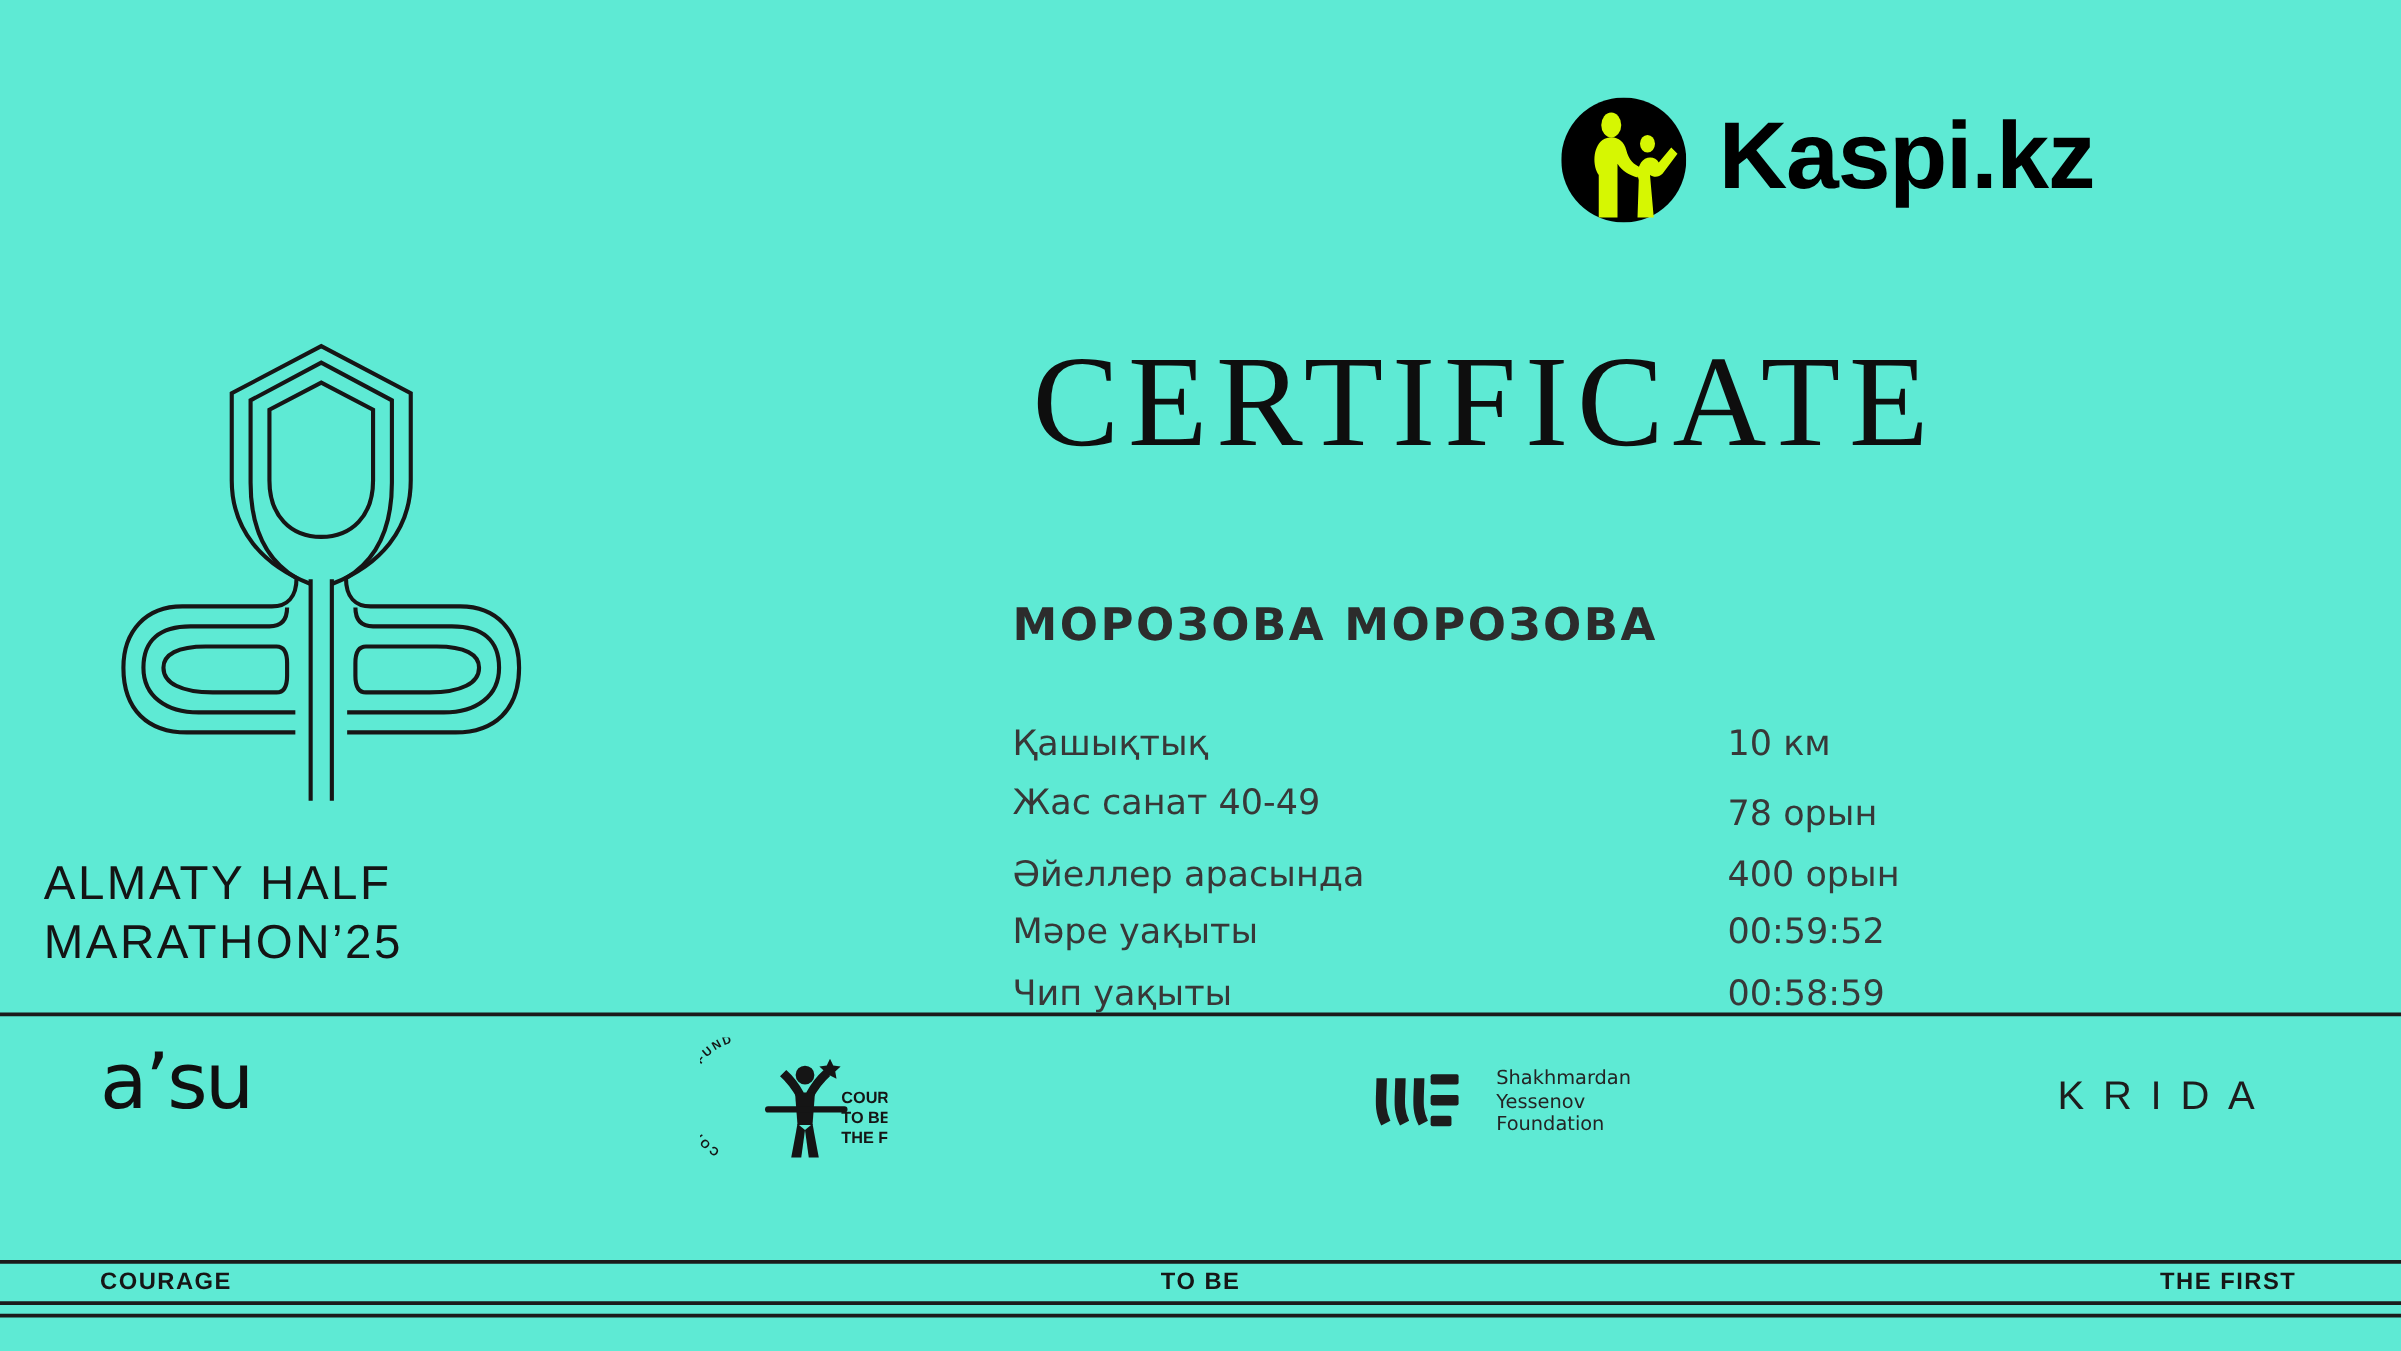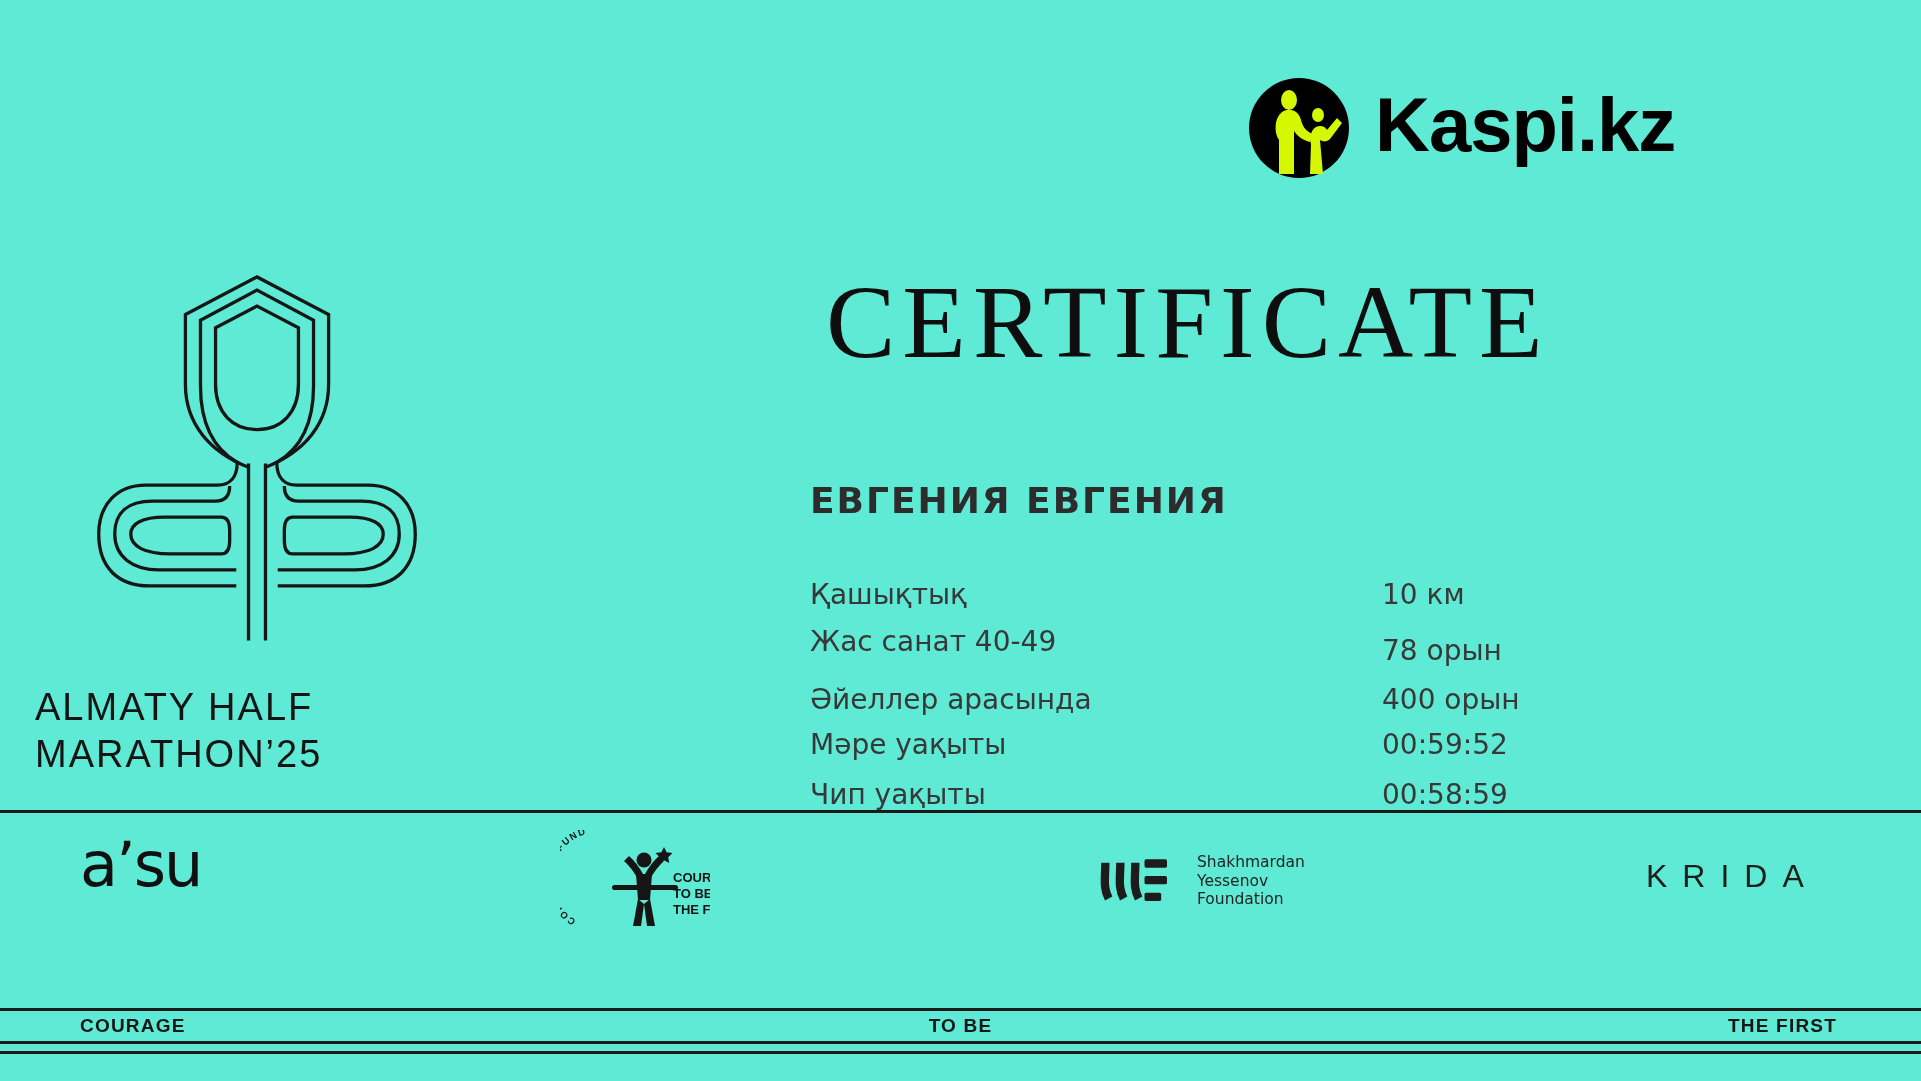--- a/index.html
+++ b/index.html
@@ -67,21 +67,21 @@
         <ellipse cx="40" cy="22" rx="8" ry="10" fill="#D6F702"></ellipse>
         <path fill="#D6F702" d="M30,96 L30,62 C25,55 25,40 33,34 C41,29 50,33 52,42 C54,50 58,54 64,56 L61,64 C54,62 49,59 45,53 L45,96 Z"></path>
         <ellipse cx="69" cy="37" rx="6" ry="7" fill="#D6F702"></ellipse>
         <path fill="#D6F702" d="M61,96 L62,66 C60,60 62,52 67,49 C71,47 76,48 78,52 L88,40 L93,45 L81,61 C78,64 74,64 71,62 L74,96 Z"></path>
       </svg>
     </span>
     <span class="kaspi-word">Kaspi.kz</span>
   </div>
 
   <div class="abs cert-title">CERTIFICATE</div>
-  <div class="abs name">ЕВГЕНИЯ ЕВГЕНИЯ</div>
+  <div class="abs name">МОРОЗОВА МОРОЗОВА</div>
 
   <div class="abs rows">
     <div class="row r1">
       <span class="label">Қашықтық</span>
       <span class="value">10 км</span>
     </div>
     <div class="row r2">
       <span class="label">Жас санат 40-49</span>
       <span class="value">78 орын</span>
     </div>

